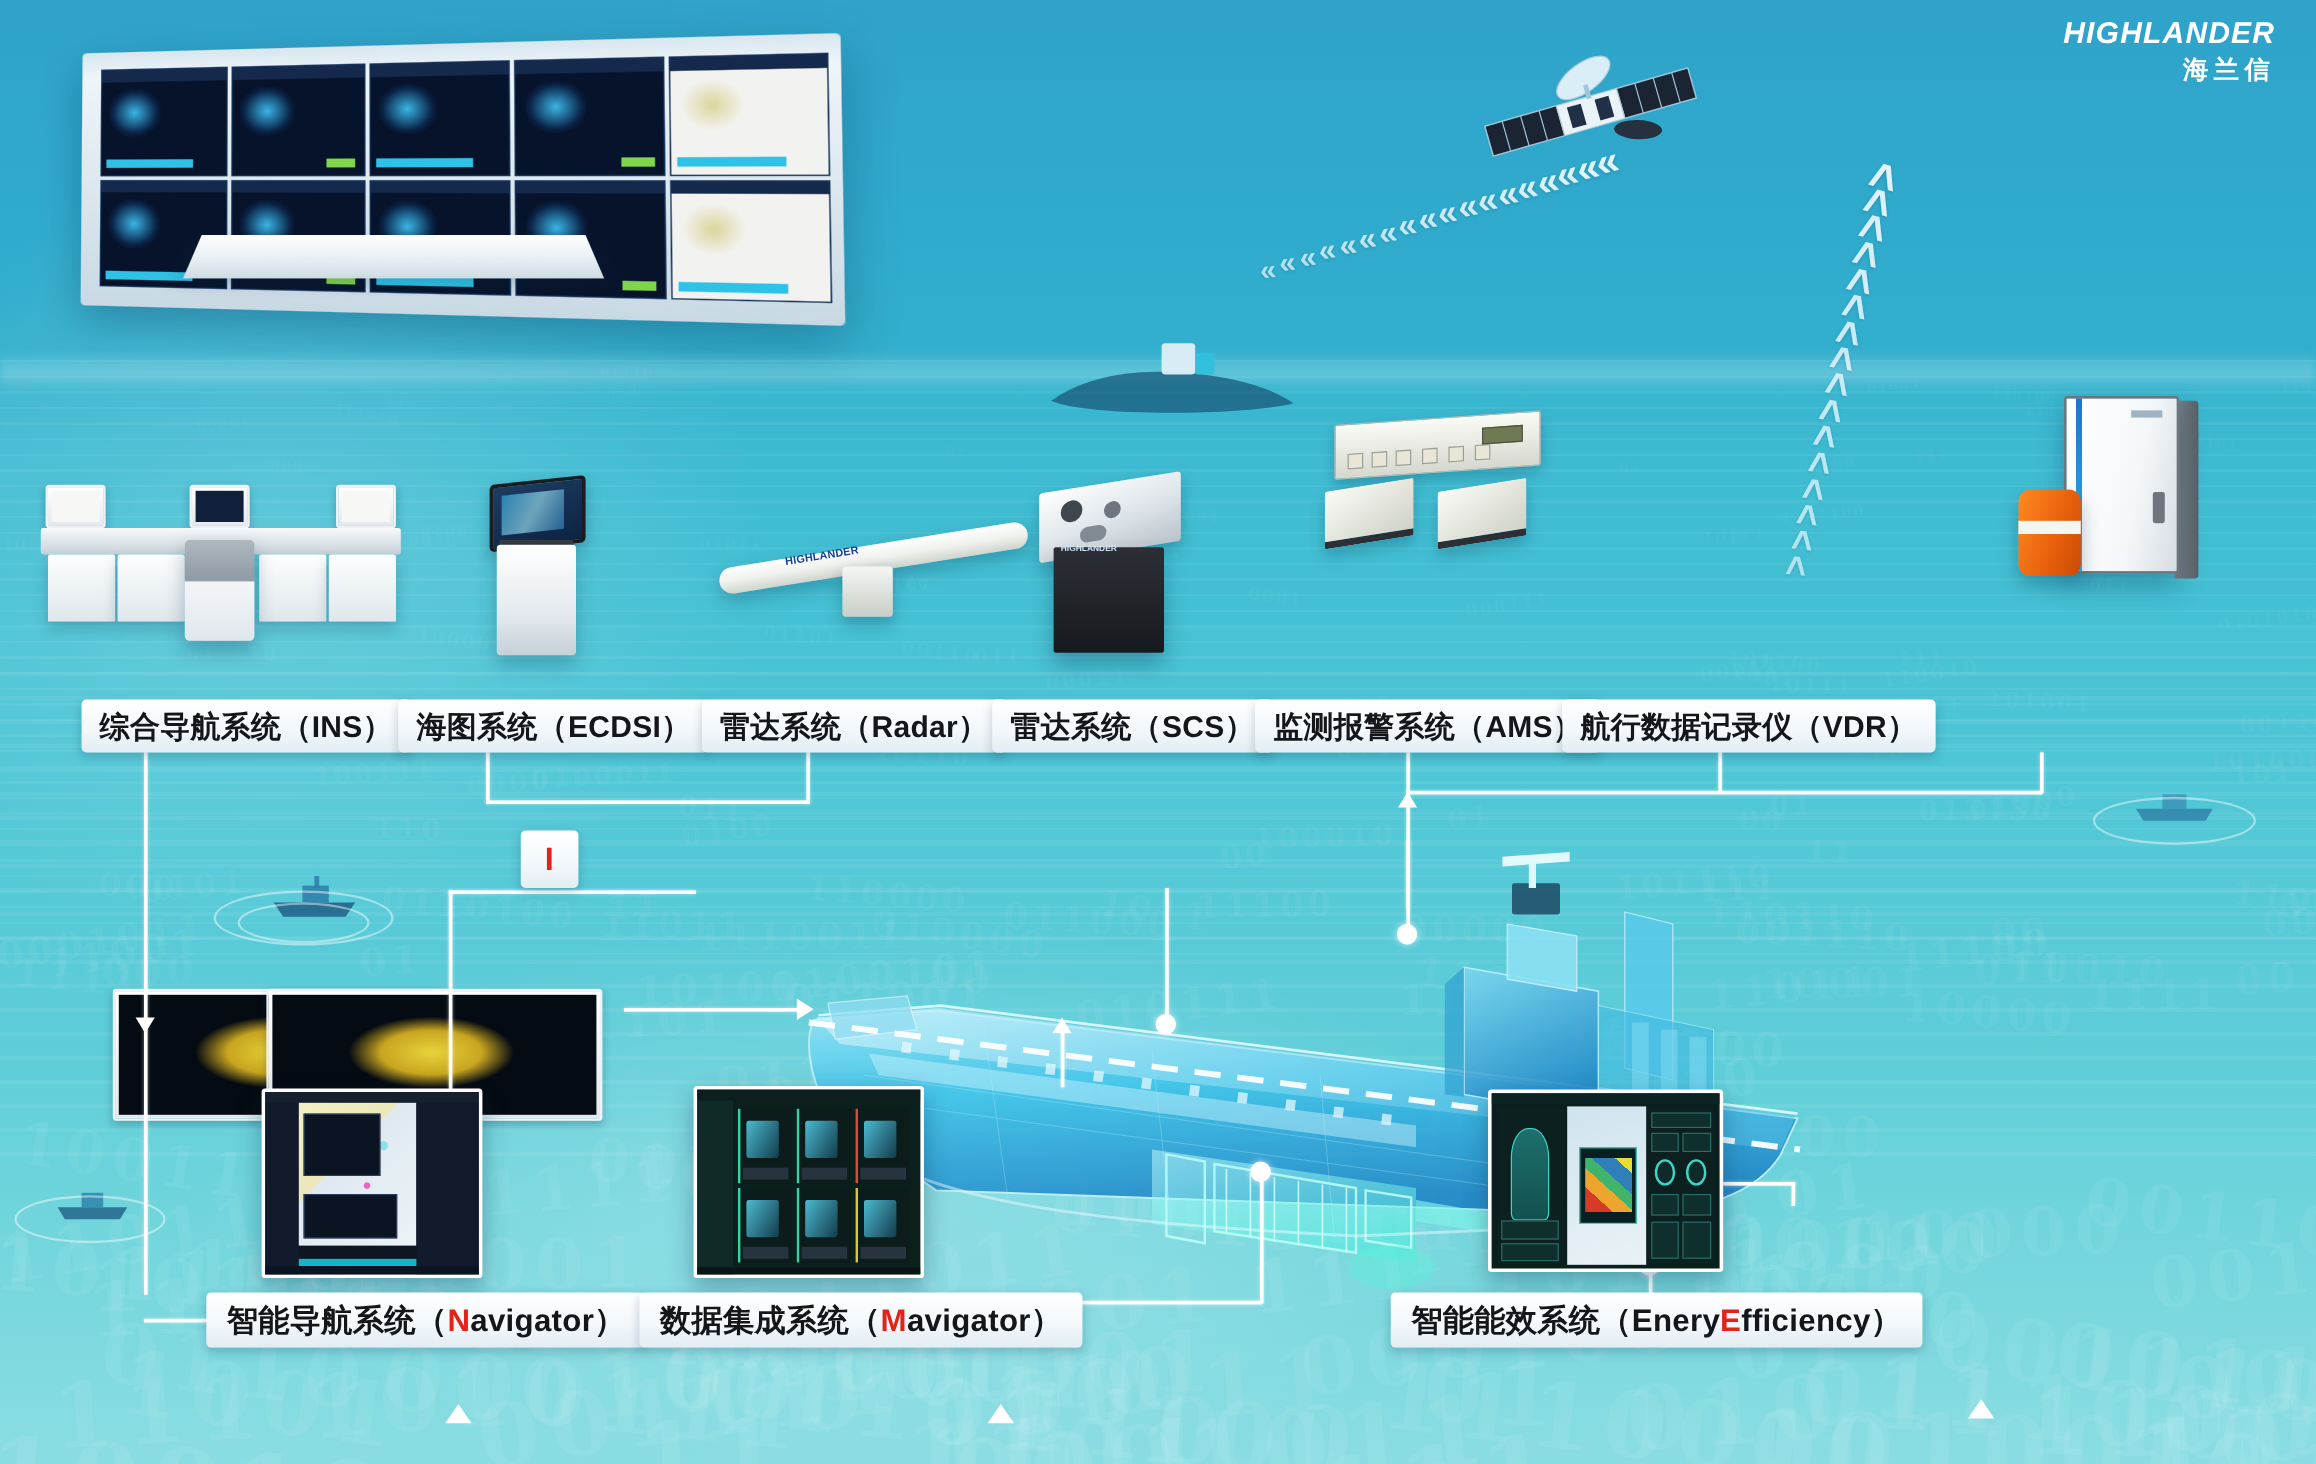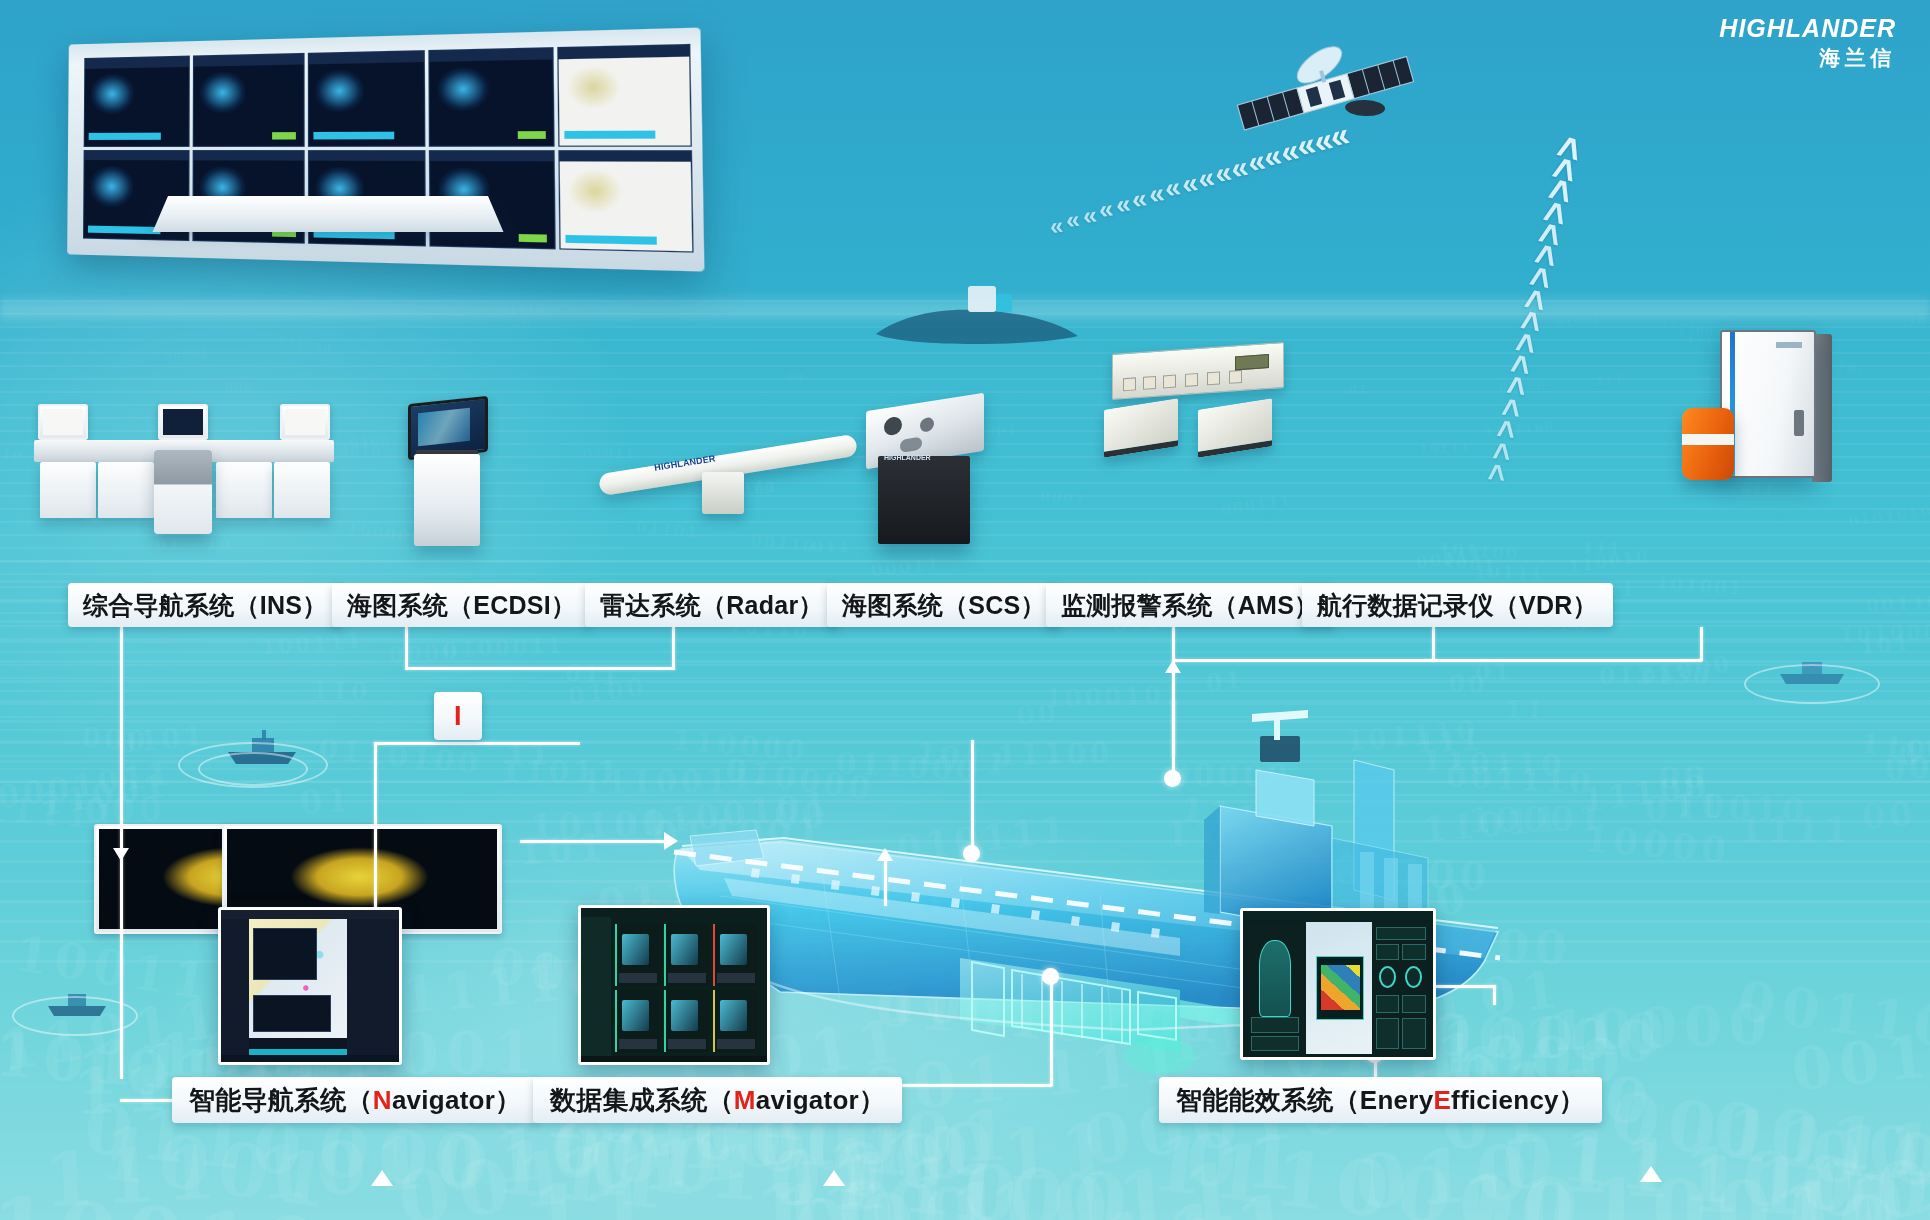--- a/index.html
+++ b/index.html
@@ -1012,21 +1012,21 @@
       <div class="chip row1" style="left: 68px;">
         <span>综合导航系统（INS）</span>
       </div>
       <div class="chip row1" style="left: 332px;">
         <span>海图系统（ECDSI）</span>
       </div>
       <div class="chip row1" style="left: 585px;">
         <span>雷达系统（Radar）</span>
       </div>
       <div class="chip row1" style="left: 827px;">
-        <span>海图系统（SCS）</span>
+        <span>雷达系统（SCS）</span>
       </div>
       <div class="chip row1" style="left: 1046px;">
         <span>监测报警系统（AMS）</span>
       </div>
       <div class="chip row1" style="left: 1302px;">
         <span>航行数据记录仪（VDR）</span>
       </div>
     </div>
   <div id="row3-chips">
       <div class="chip row3" style="left: 172px;">

